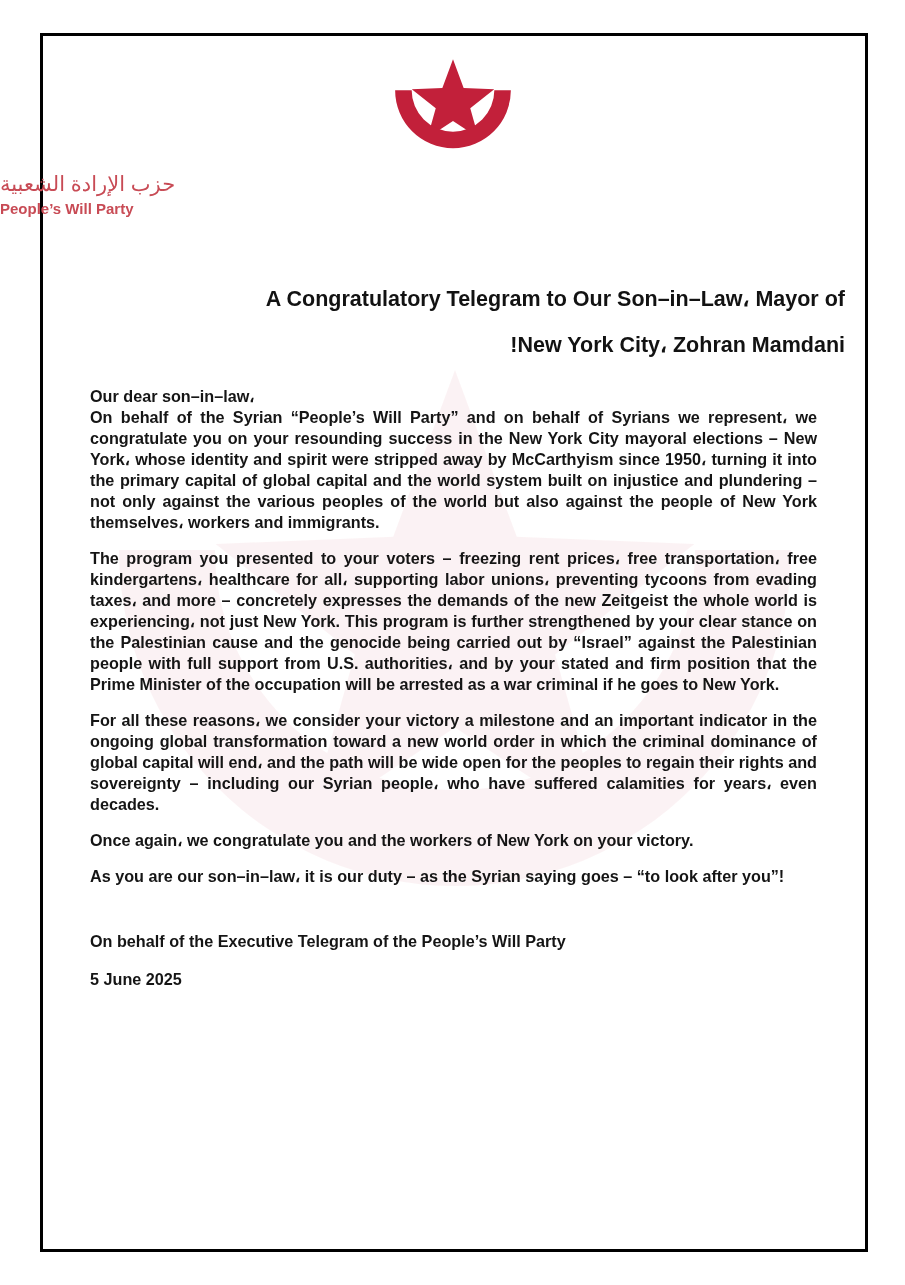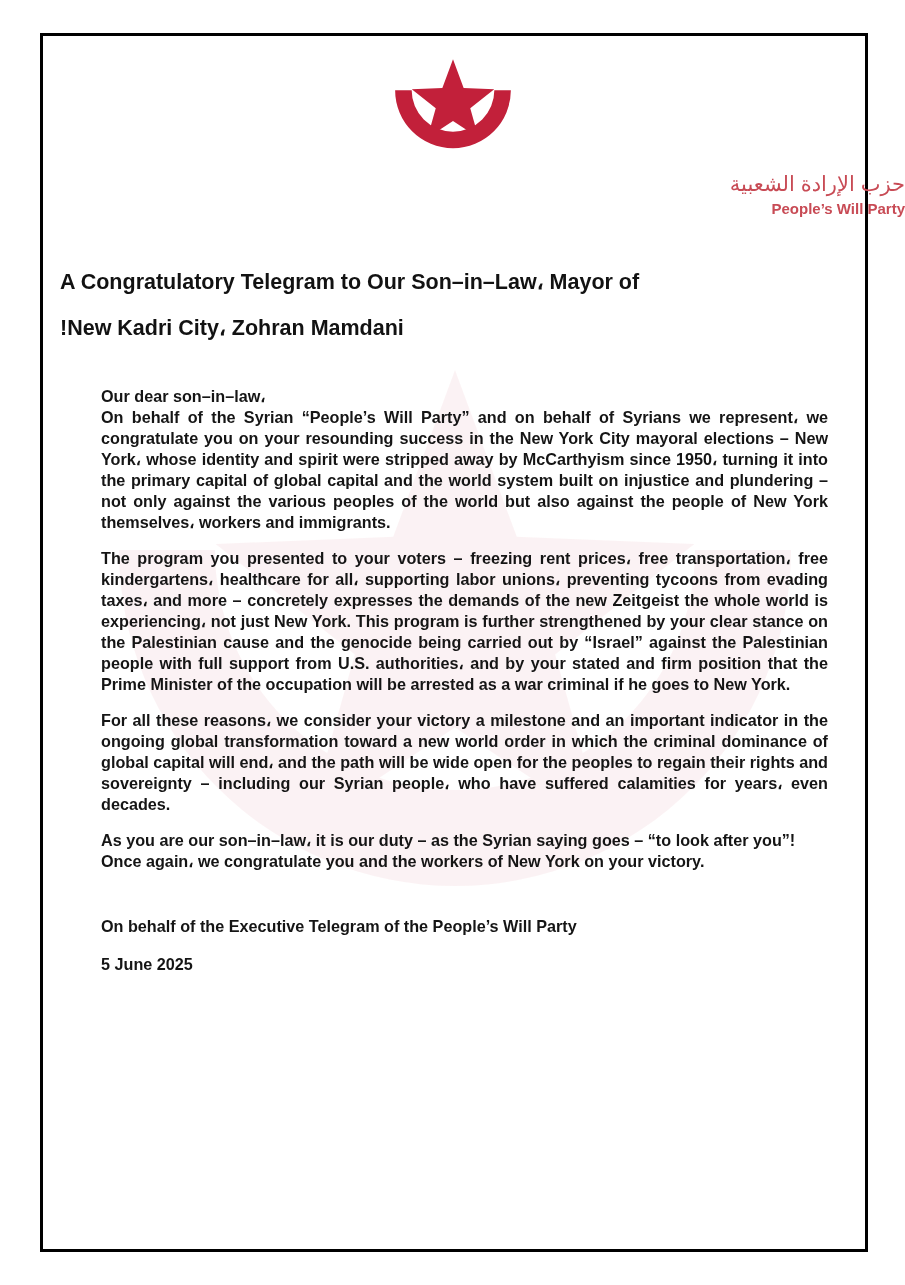--- a/index.html
+++ b/index.html
@@ -9,35 +9,35 @@
   }
   .border-frame{
     position:absolute;left:40px;top:33px;width:822px;height:1213px;
     border:3px solid #000000;background:transparent;
   }
   .watermark{
     position:absolute;left:95px;top:346px;width:720px;height:660px;
     opacity:0.05;pointer-events:none;z-index:0;
   }
   .header{
-    position:absolute;left:0;top:55px;width:905px;text-align:right;z-index:1;
+    position:absolute;left:0;top:55px;width:905px;text-align:left;z-index:1;
   }
   .header .logo{width:124px;height:114px;display:block;margin:0 auto;}
   .party-name-ar{
     color:#c84b55;font-size:21px;font-weight:500;margin-top:2px;line-height:26px;
   }
   .party-name-en{
     color:#c84b55;font-size:15px;font-weight:700;margin-top:1px;line-height:22px;
   }
   .title{
-    position:absolute;left:60px;top:259px;width:785px;text-align:left;z-index:1;
+    position:absolute;left:60px;top:276px;width:785px;text-align:right;z-index:1;
     color:#121212;font-size:21.5px;font-weight:700;line-height:46px;
   }
   .letter-body{
-    position:absolute;left:101px;top:386px;width:727px;z-index:1;
+    position:absolute;left:90px;top:386px;width:727px;z-index:1;
     color:#151515;font-size:16.2px;font-weight:700;line-height:21px;
   }
   .letter-body p{margin:0;}
   .sal1{margin-bottom:22px;}
   .sal2{margin-bottom:40px;}
   .para{text-align:justify;margin-bottom:15px !important;}
   .para.last{margin-bottom:0 !important;}
   .sig-org{margin-top:44px !important;}
   .sig-name{margin-top:17px !important;}
   .sig-date{margin-top:17px !important;}
@@ -58,27 +58,27 @@
   <svg class="logo" viewBox="0 0 120 110">
     <polygon fill="#c2203a" points="60,4 70.3,31.8 99.9,33 76.7,51.4 84.7,80 60,63.6 35.3,80 43.3,51.4 20.1,33 49.7,31.8"></polygon>
     <path fill="#c2203a" d="M 4 34 A 56 56 0 0 0 116 34 L 100 34 A 40 40 0 0 1 20 34 Z"></path>
   </svg>
   <div class="party-name-ar" dir="rtl">حزب الإرادة الشعبية</div>
   <div class="party-name-en">People’s Will Party</div>
 </div>
 
 <div class="title">
   <div>A Congratulatory Telegram to Our Son–in–Law، Mayor of</div>
-  <div>!New Kadri City، Zohran Mamdani</div>
+  <div>!New York City، Zohran Mamdani</div>
 </div>
 
 <div class="letter-body">
   <p class="sal1">Our dear son–in–law،</p>
 
   <p class="para">On behalf of the Syrian “People’s Will Party” and on behalf of Syrians we represent، we congratulate you on your resounding success in the New York City mayoral elections – New York، whose identity and spirit were stripped away by McCarthyism since 1950، turning it into the primary capital of global capital and the world system built on injustice and plundering – not only against the various peoples of the world but also against the people of New York themselves، workers and immigrants.</p>
   <p class="para">The program you presented to your voters – freezing rent prices، free transportation، free kindergartens، healthcare for all، supporting labor unions، preventing tycoons from evading taxes، and more – concretely expresses the demands of the new Zeitgeist the whole world is experiencing، not just New York. This program is further strengthened by your clear stance on the Palestinian cause and the genocide being carried out by “Israel” against the Palestinian people with full support from U.S. authorities، and by your stated and firm position that the Prime Minister of the occupation will be arrested as a war criminal if he goes to New York.</p>
   <p class="para">For all these reasons، we consider your victory a milestone and an important indicator in the ongoing global transformation toward a new world order in which the criminal dominance of global capital will end، and the path will be wide open for the peoples to regain their rights and sovereignty – including our Syrian people، who have suffered calamities for years، even decades.</p>
+  <p class="para">Once again، we congratulate you and the workers of New York on your victory.</p>
   <p class="para last">As you are our son–in–law، it is our duty – as the Syrian saying goes – “to look after you”!</p>
-  <p class="para">Once again، we congratulate you and the workers of New York on your victory.</p>
 
   <p class="sig-org">On behalf of the Executive Telegram of the People’s Will Party</p>
   <p class="sig-date">5 June 2025</p>
 </div>
 
 </body></html>

